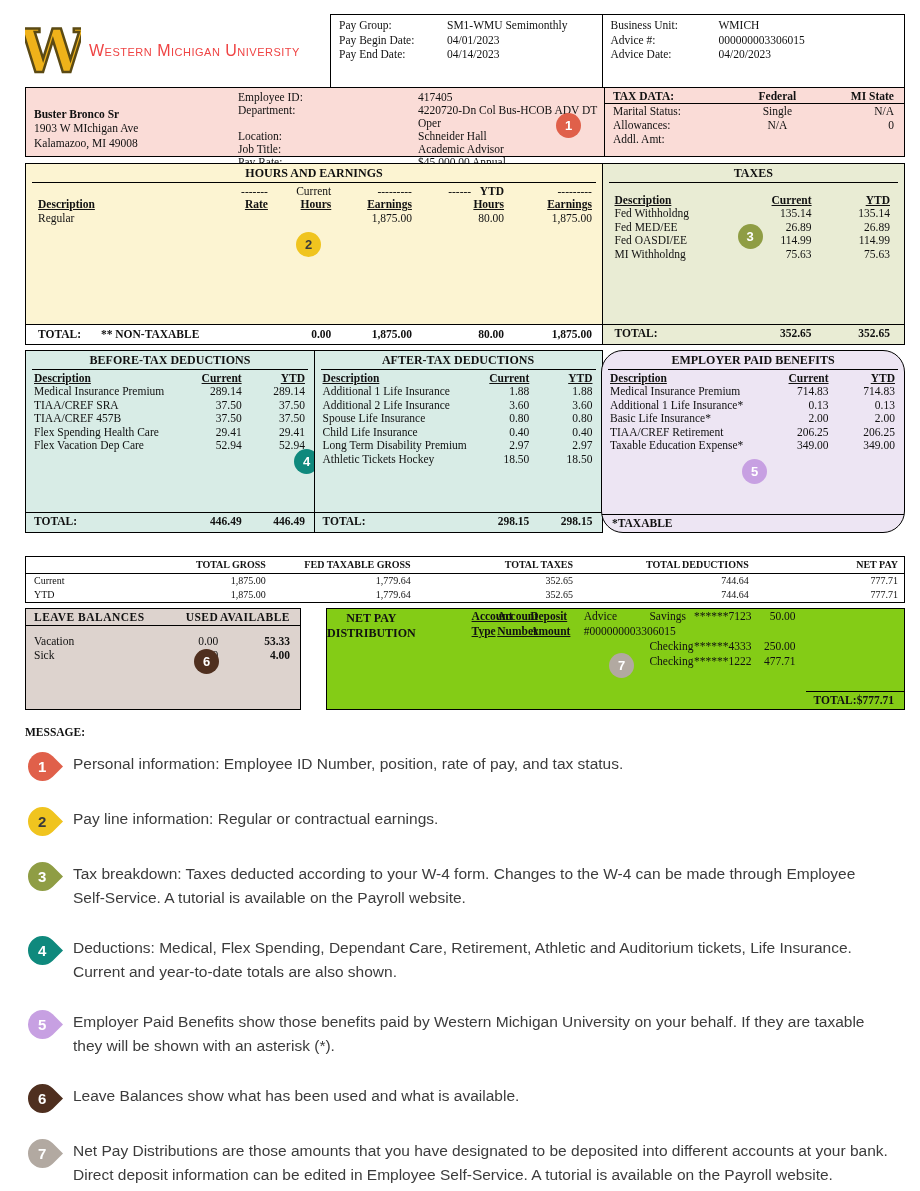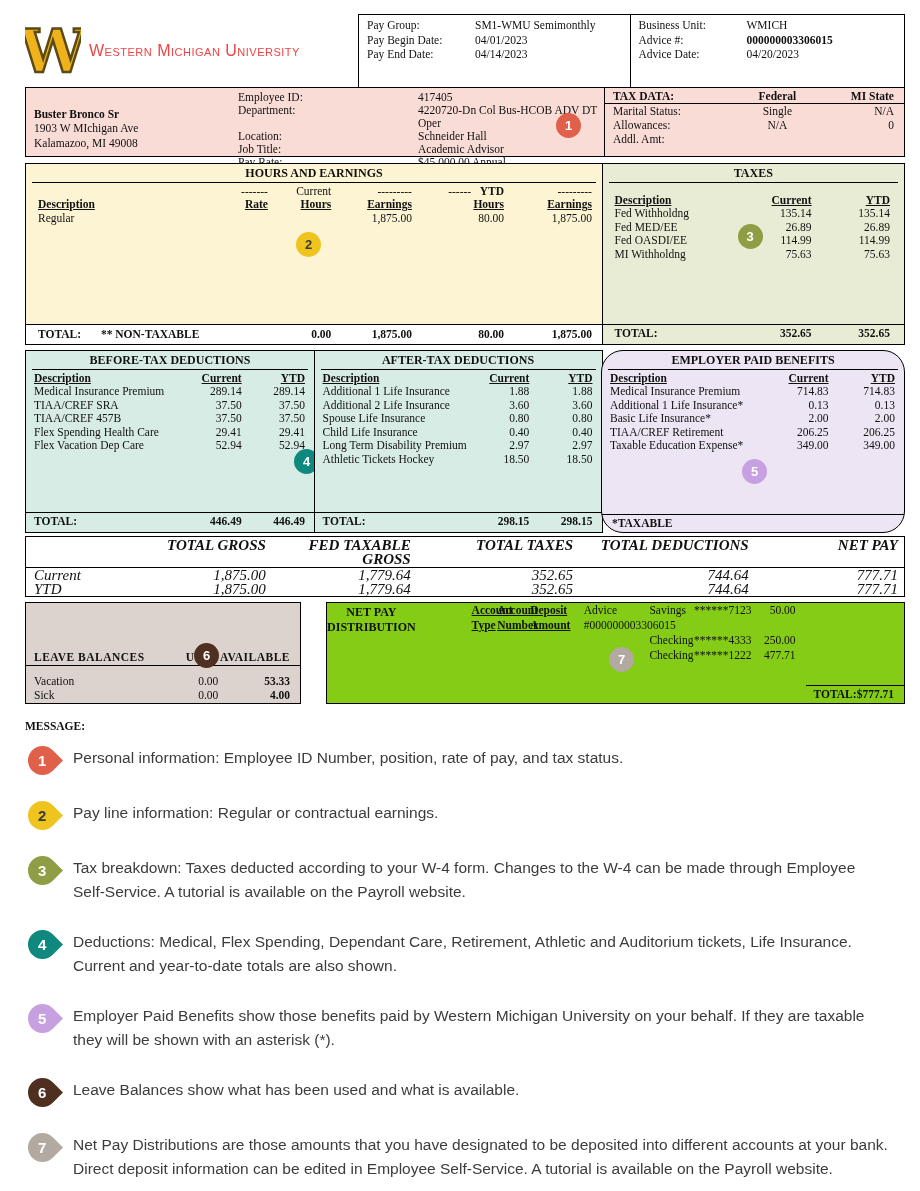--- a/index.html
+++ b/index.html
@@ -10,24 +10,24 @@
 
   
   .header-row { display:flex; height:74px; }
   .brand { width:305px; display:flex; align-items:center; gap:8px; }
   .logo { flex:0 0 56px; }
   .uni-name { font-family:"Liberation Sans", sans-serif; font-variant:small-caps;
               font-size:16px; letter-spacing:.5px; color:#ef4444; font-weight:500; }
   .hdr-boxes { display:flex; flex:1; }
   .hdr-box { border:1.5px solid #000; padding:3px 8px; font-size:11.5px; }
   .hdr-box + .hdr-box { margin-left:-1.5px; }
-  .pg-box { width:273px;margin-left:28px; }
+  .pg-box { width:273px; }
   .bz-box { flex:1; }
   .hrow { display:grid; grid-template-columns:108px 1fr; line-height:14.5px; }
-  .bz-box .hrow:nth-of-type(2) .val { font-weight:bold; }
+  .bz-box .hrow:nth-of-type(2) .val { font-weight:normal; }
 
   
   .employee { display:flex; height:70px; border:1.5px solid #000; margin-top:-1.5px;
               font-size:11.5px; position:relative; }
   .emp-left { width:212px; padding:19px 0 0 8px; line-height:14.5px; }
   .emp-name { font-weight:bold; }
   .emp-mid { width:366px; padding-top:3px; position:relative; }
   .erow { display:grid; grid-template-columns:180px 1fr; line-height:13px; }
   .taxdata { flex:1; border-left:1px solid #000; }
   .td-head { display:grid; grid-template-columns:42% 33% 25%; font-weight:bold;
@@ -66,30 +66,30 @@
   .ded-row-wrap { margin-top:5px; height:183px; }
   .bt-box { width:290px; background:#d8ece6; }
   .at-box { width:289px; background:#d8ece6; }
   .eb-box { flex:1; background:#ede5f3;border-radius:22px; }
   .dd-grid { display:grid; grid-template-columns:56% 22% 22%; line-height:13.5px; }
   .dd-grid > :first-child { padding-left:8px; }
   .dd-grid > :not(:first-child) { text-align:right; padding-right:9px; }
   .taxable-note { padding-left:10px; }
 
   
-  .summary { margin-top:3px; border:1.5px solid #000; font-size:15px;font-style:italic; }
+  .summary { margin-top:23px; border:1.5px solid #000; font-size:10px; }
   .sum-grid { display:grid; grid-template-columns:10% 18% 16.5% 18.5% 20% 17%; line-height:14px; }
   .sum-grid > :first-child { padding-left:8px; }
   .sum-grid > :not(:first-child) { text-align:right; padding-right:6px; }
   .sum-head { font-weight:bold; border-bottom:1px solid #000; padding:1px 0; }
 
   
   .bottom-row { display:flex; margin-top:5px; height:102px; gap:25px; }
   .leave-box { width:305px; background:#ddd3ce; border:1.5px solid #000;
-               display:flex; flex-direction:column; position:relative; font-size:11.5px;justify-content:flex-end; }
+               display:flex; flex-direction:column; position:relative; font-size:11.5px; }
   .lv-head { display:grid; grid-template-columns:45% 27% 28%; font-weight:bold;
              border-bottom:1.5px solid #000; padding:2px 10px 2px 8px; letter-spacing:.5px; }
   .lv-row { display:grid; grid-template-columns:45% 27% 28%; padding:0 10px 0 8px; line-height:14.5px; }
   .lv-row .avail { font-weight:bold; }
   .np-box { flex:1; background:#84cc16; border:1.5px solid #000;
             display:flex; flex-direction:row; position:relative; font-size:11.5px; }
   .np-grid { display:grid; grid-template-columns:31% 21% 27% 21%; line-height:15px; padding:0 10px 0 18px; }
   .np-grid > :last-child { text-align:right; }
   .np-tot { margin-top:auto; border-top:1.5px solid #000; font-weight:bold;
             display:flex; justify-content:space-between; padding:2px 10px 3px 8px; }

